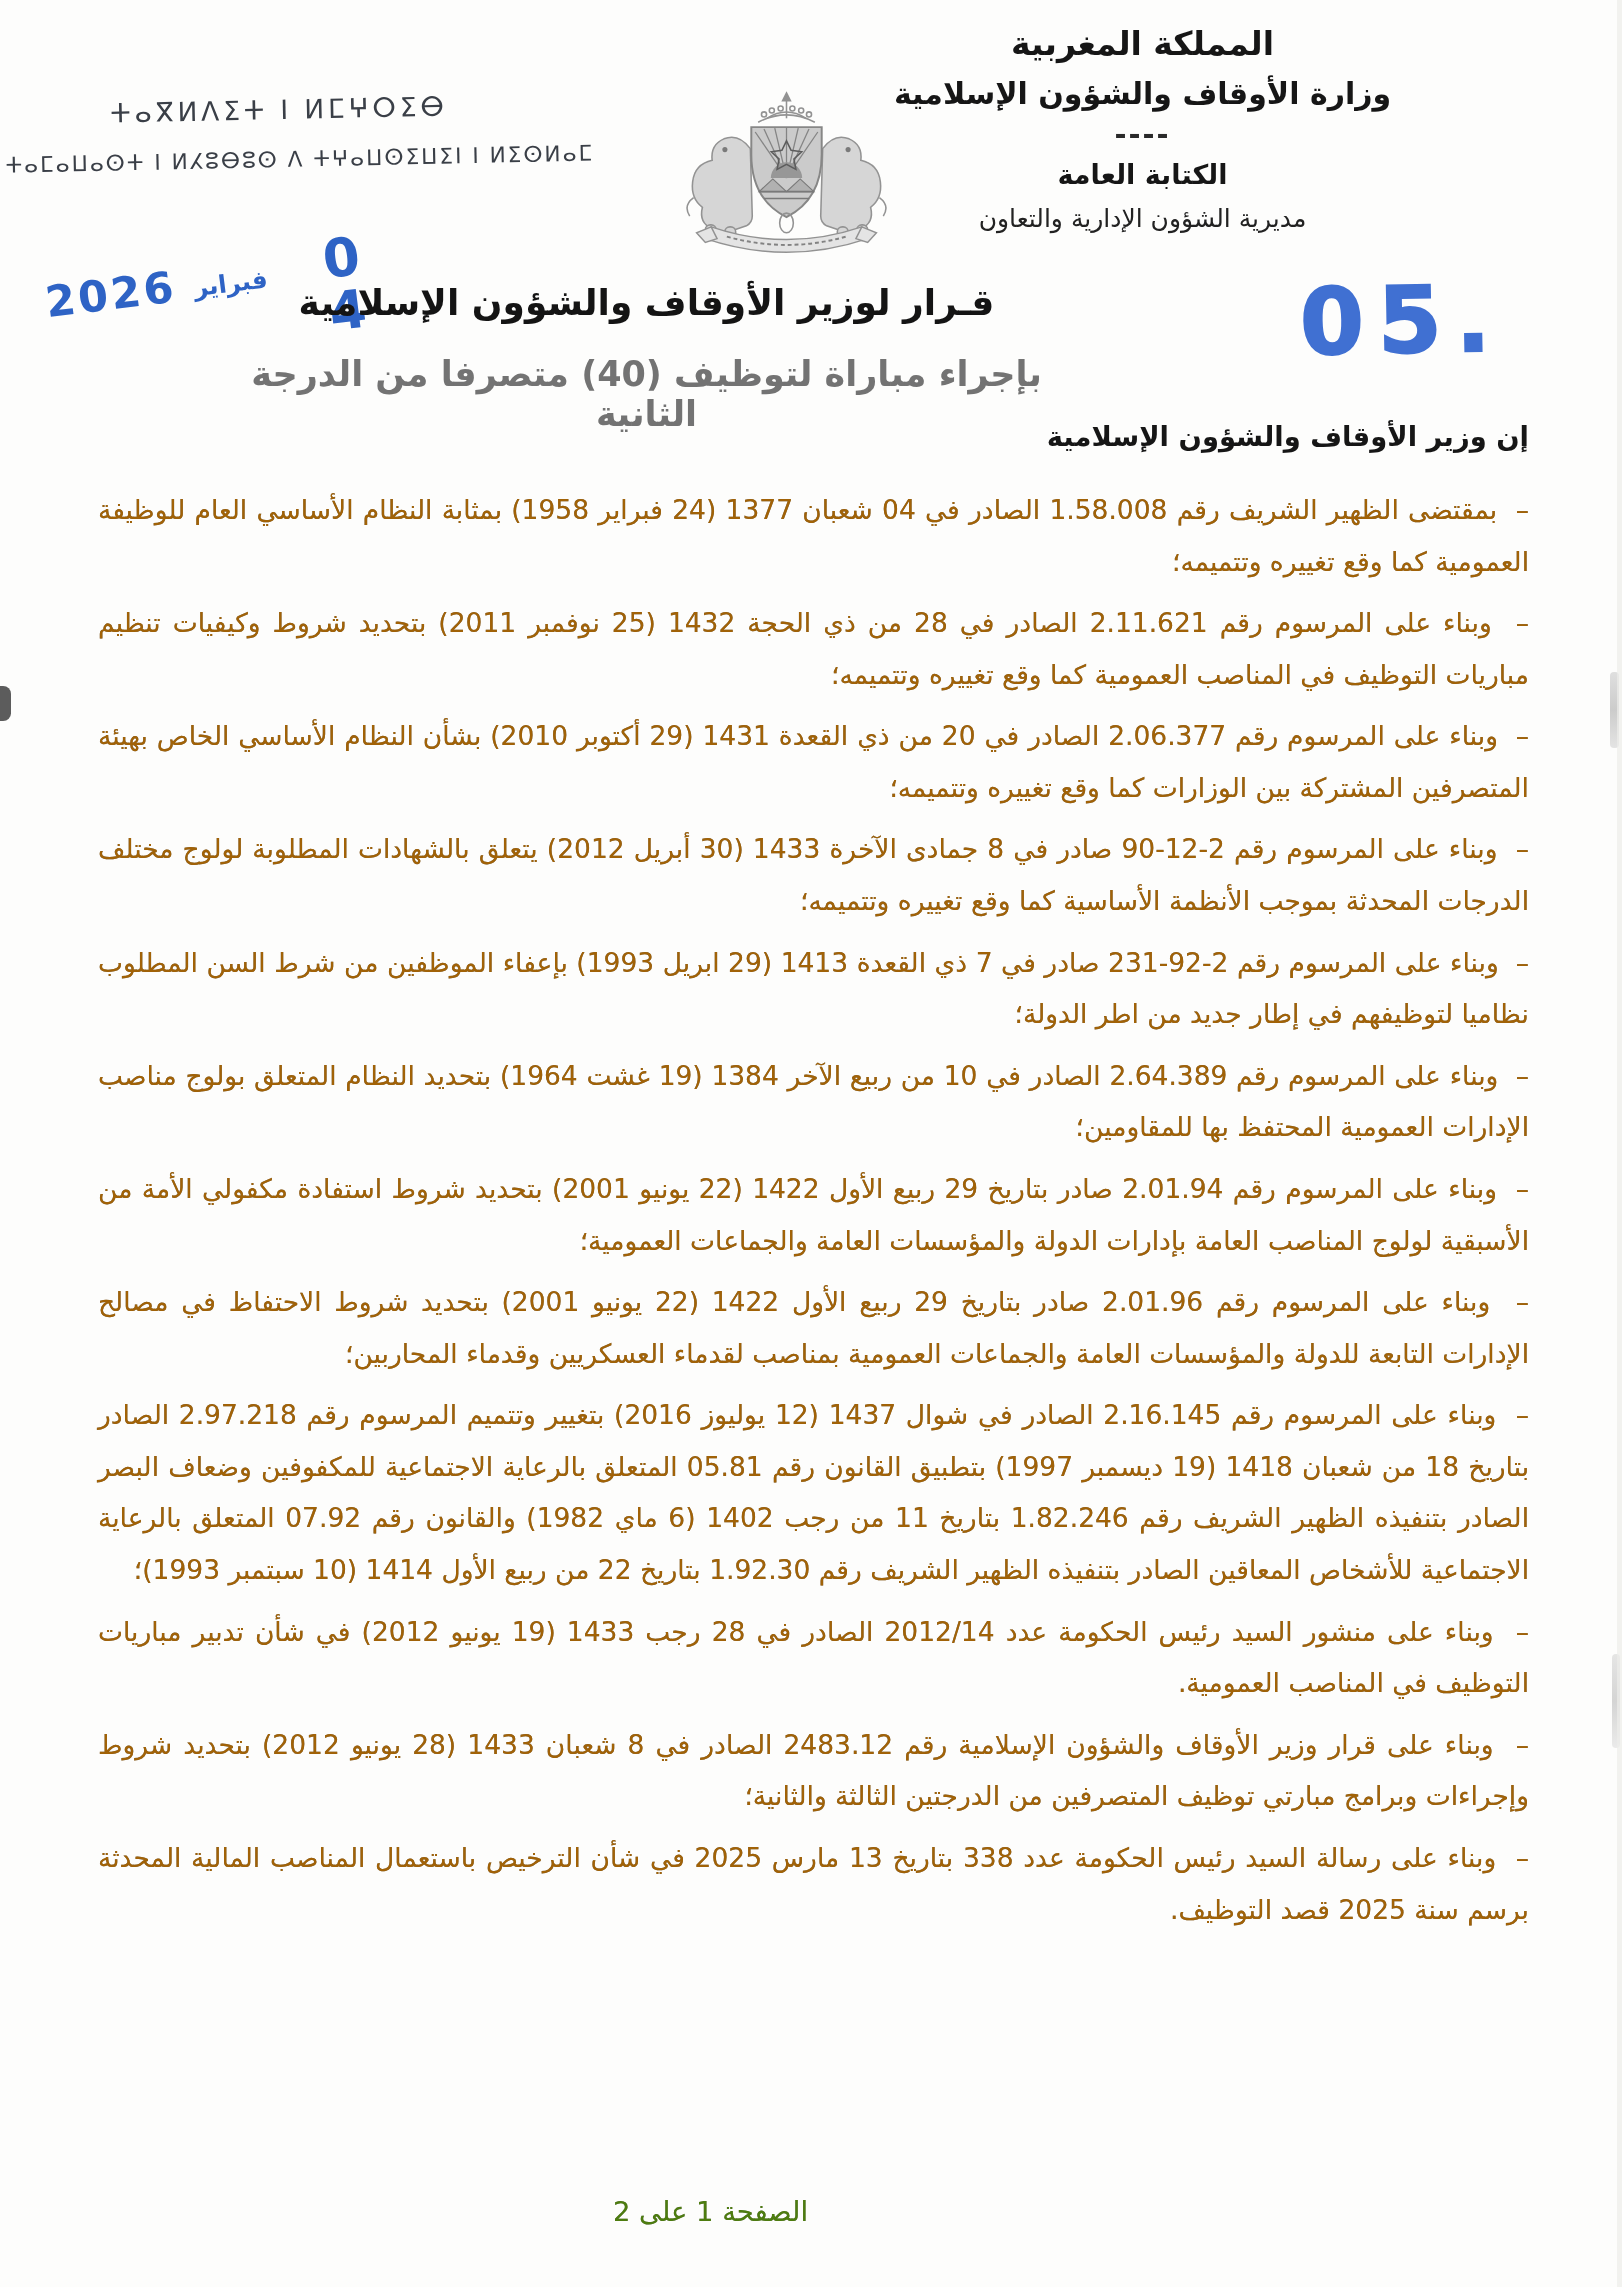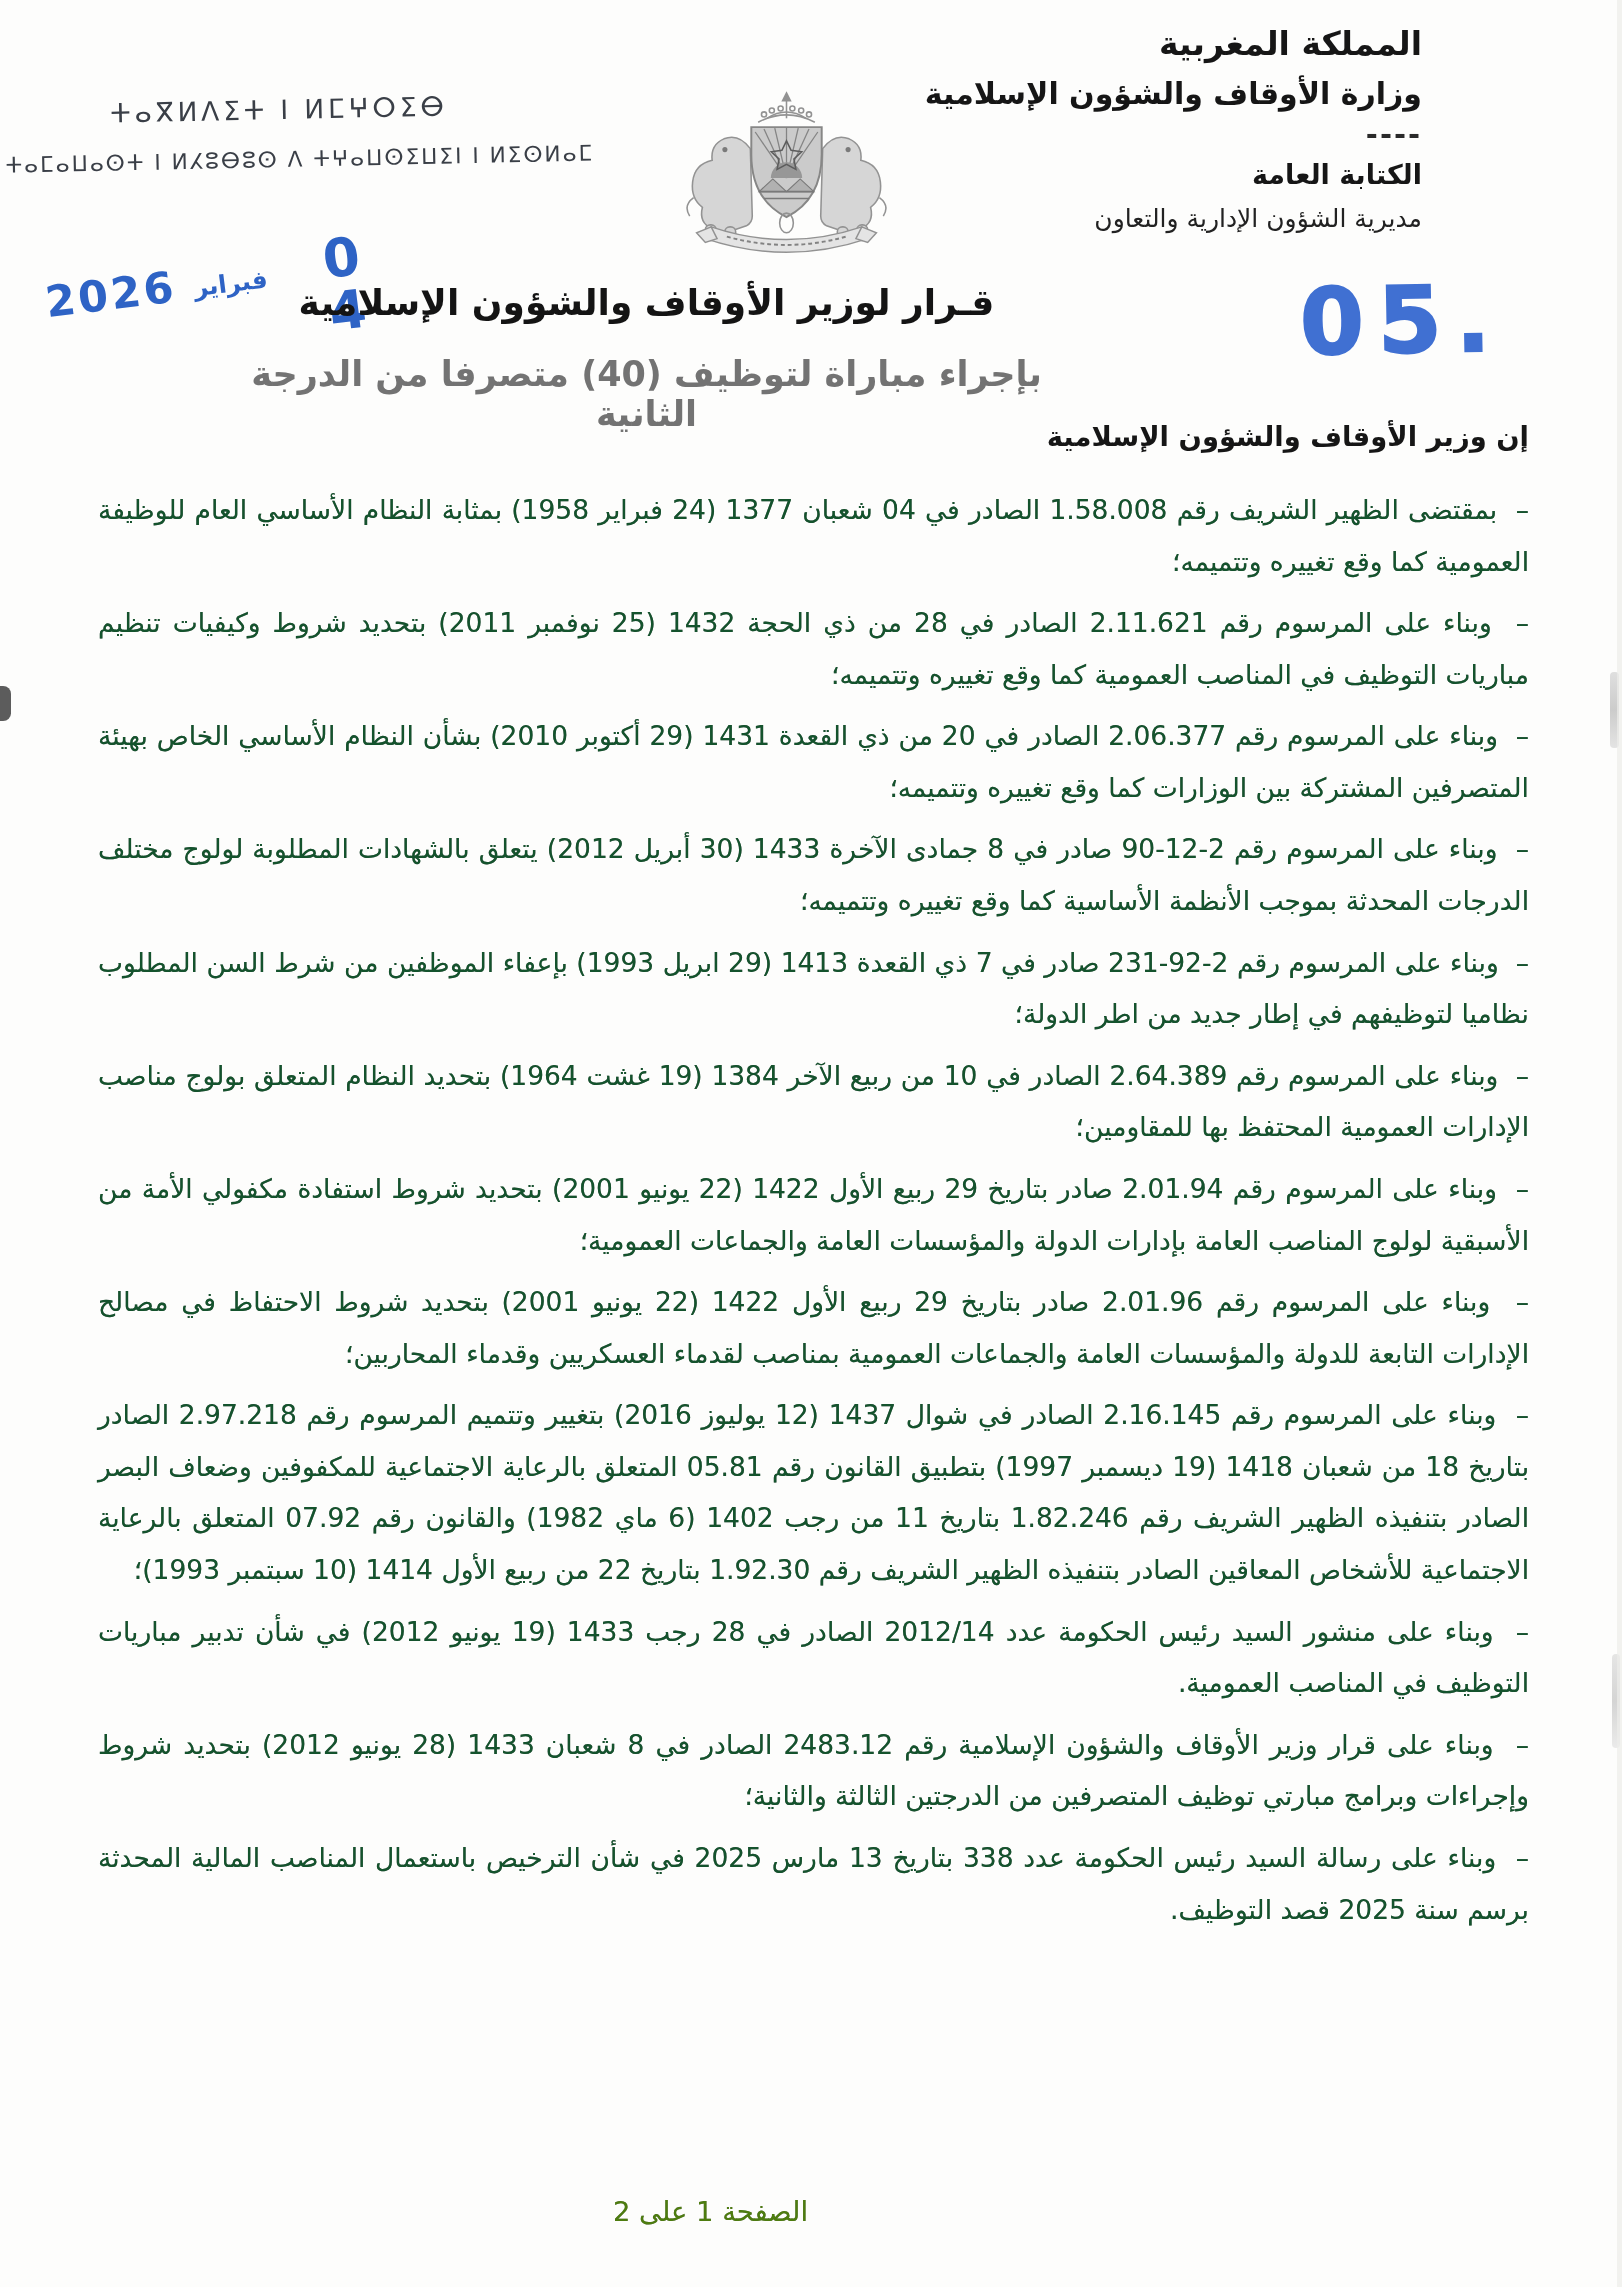--- a/index.html
+++ b/index.html
@@ -8,21 +8,21 @@
     width:1622px;height:2288px;
     margin:0 auto;
     background:#fdfdfc;
     overflow:hidden;
     font-family:"DejaVu Sans", sans-serif;
     color:#1b1b1b;
   }
   
   .hdr-right{
     position:absolute; top:23.5px; left:863px; width:559px;
-    text-align:right; direction:rtl;
+    text-align:center; direction:rtl;
   }
   .kingdom{font-size:33px;font-weight:bold;letter-spacing:0;color:#161616;}
   .ministry{font-size:30px;font-weight:bold;margin-top:13.7px;color:#161616;}
   .sep-dashes{font-size:29px;font-weight:bold;margin-top:5.9px;letter-spacing:2px;color:#2a2a2a;}
   .secretariat{font-size:27px;font-weight:bold;margin-top:7.8px;color:#161616;}
   .directorate{font-size:25px;margin-top:13.7px;color:#222;}
   .tifinagh{
     position:absolute; top:94px; left:4.9px; width:549px;
     text-align:center; transform:rotate(-1.2deg); color:#3a3f47;
   }
@@ -59,21 +59,21 @@
     font-size:27.4px; font-weight:bold; color:#161616;
   }
   .items{
     position:absolute; top:484px; right:93px; left:98px;
     direction:rtl; list-style:none; margin:0; padding:0;
   }
   .items li{
     font-size:26.5px; line-height:1.95;
     text-align:justify; text-align-last:right;
     margin:0 0 9.8px 0;
-    color:#14532d;
+    color:#a16207;
     text-shadow:0 0 0.5px rgba(0,0,0,.5);
   }
   .items li::before{content:"\2013\00A0\00A0";}
   
   .footer{
     position:absolute; top:2196px; left:544px; width:333px;
     direction:rtl; text-align:center; font-size:27.4px; color:#4d7c0f;
     text-shadow:0 0 0.5px rgba(0,0,0,.45);
   }
   

